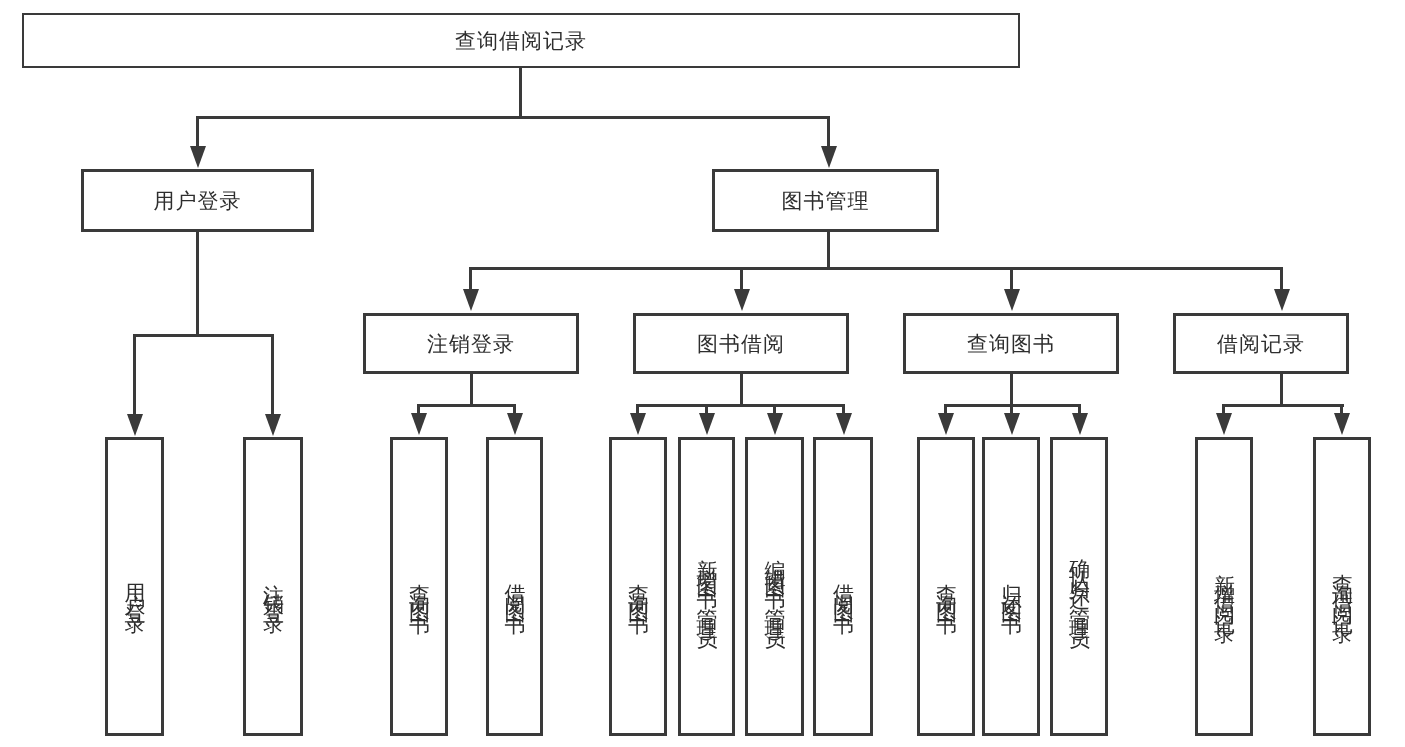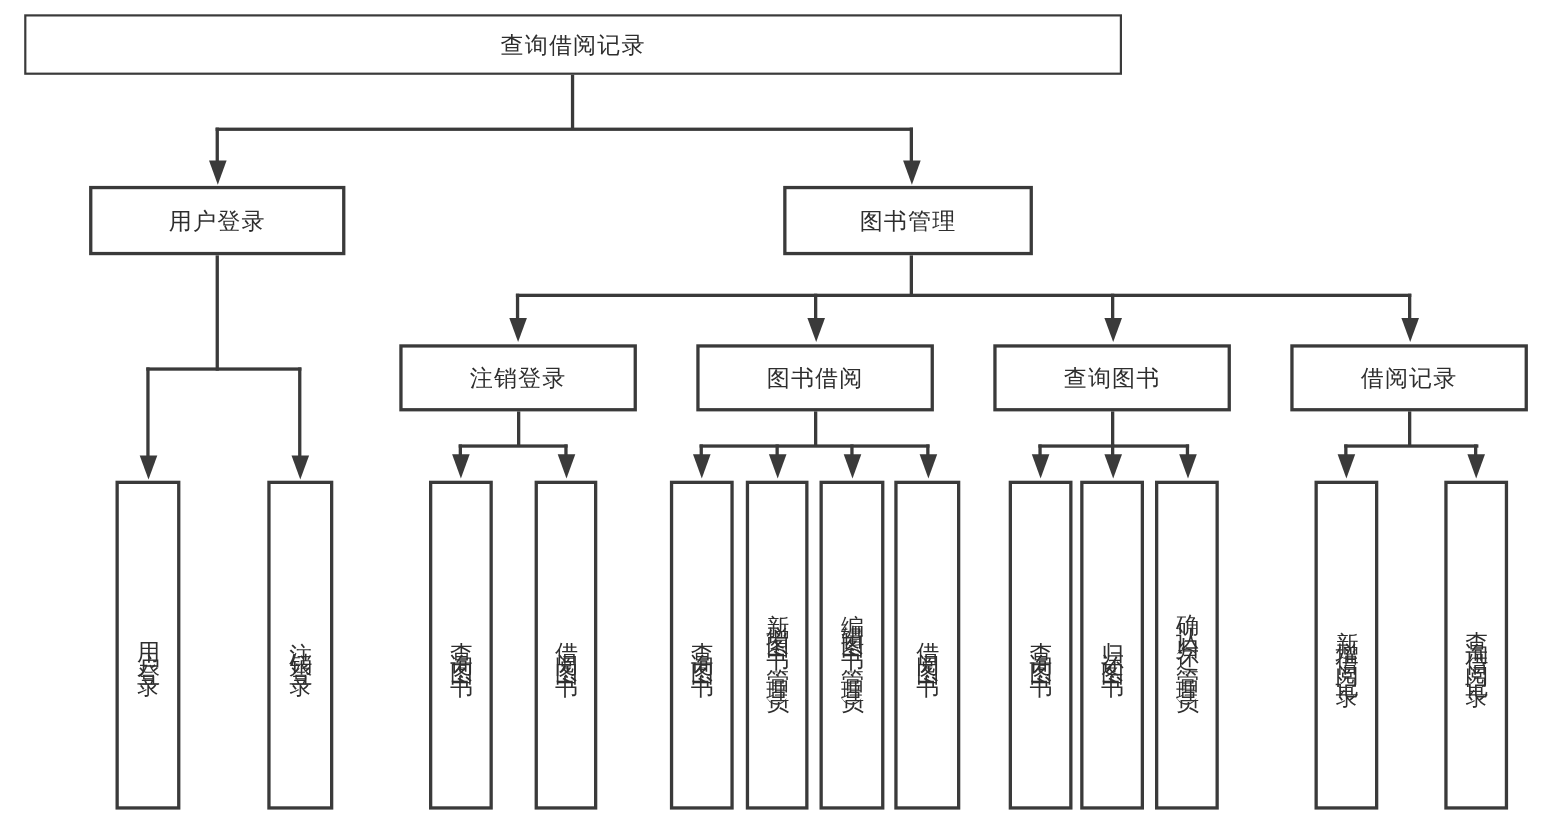--- a/index.html
+++ b/index.html
@@ -84,21 +84,21 @@
   </div>
 
   <div class="box" style="left:633px;top:313px;width:216px;height:61px;">
     <span>图书借阅</span>
   </div>
 
   <div class="box" style="left:903px;top:313px;width:216px;height:61px;">
     <span>查询图书</span>
   </div>
 
-  <div class="box" style="left:1173px;top:313px;width:216px;height:61px;">
+  <div class="box" style="left:1173px;top:313px;width:176px;height:61px;">
     <span>借阅记录</span>
   </div>
 
   <div class="vbox" style="left:105px;width:59px;">
     <span>用户登录</span>
   </div>
   <div class="vbox" style="left:243px;width:60px;">
     <span>注销登录</span>
   </div>
 

